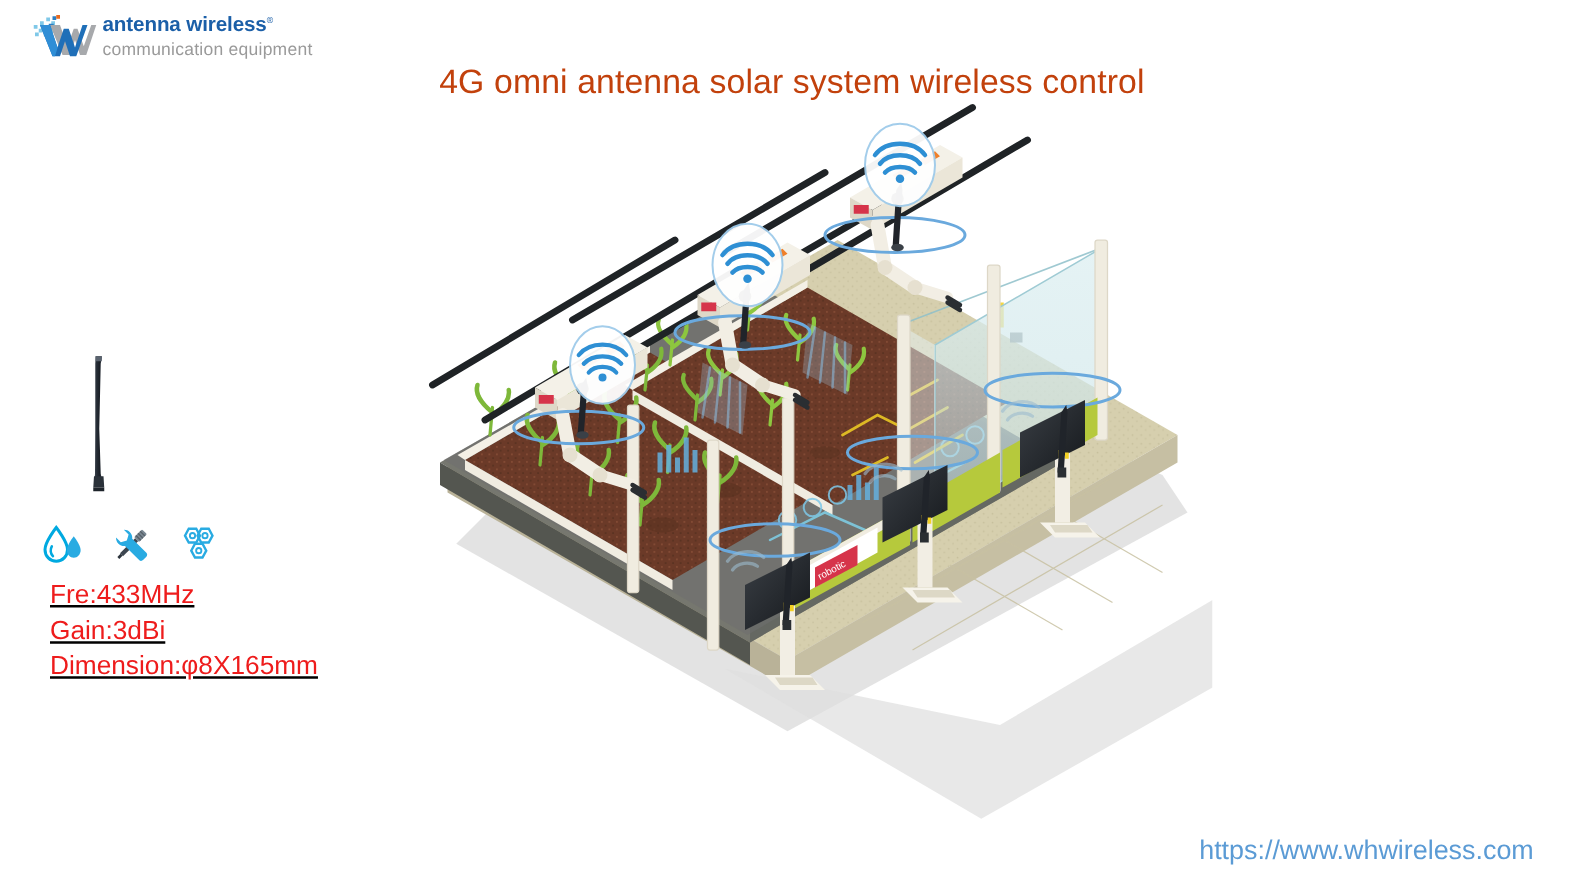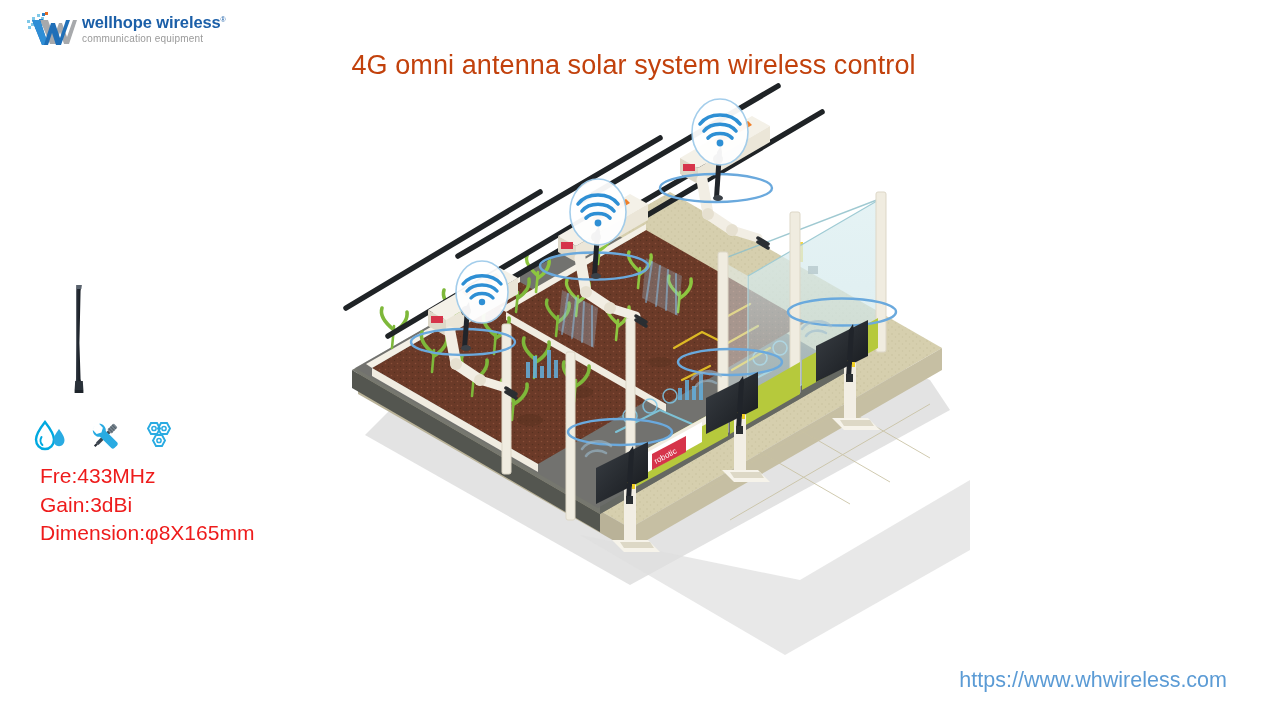--- a/index.html
+++ b/index.html
@@ -47,21 +47,21 @@
     position: relative;
     white-space: nowrap;
   }
   #logo-reg {
     font-size: 7px;
     vertical-align: super;
     color: #1b5fa8;
     font-weight: normal;
   }
   #logo-tagline {
-    font-size: 10px;
+    font-size: 14px;
     color: #9a9a9a;
     margin-top: 3px;
     letter-spacing: 0.2px;
     white-space: nowrap;
   }
 
   
   #page-title {
     position: absolute;
     left: 0;
@@ -93,20 +93,21 @@
     gap: 19px;
   }
   .feat-icon { display:block; }
 
   
   #spec-list {
     position: absolute;
     left: 40px;
     top: 462px;
     width: 420px;
+    text-decoration: underline;
   }
   .spec-line {
     color: #ee1c1c;
     font-size: 21px;
     line-height: 28.6px;
     white-space: nowrap;
   }
 
   
   #illustration {
@@ -153,21 +154,21 @@
       </g>
       <rect x="19" y="1" width="3" height="3" fill="#e86a1f"></rect>
 
       <path d="M14 9 L22 9 L28 26 L33 12 L36 12 L41 26 L47 9 L51 9 L43 33 L38 33 L34 21 L30 33 L24 33 Z" fill="#a7a9ac"></path>
 
       <path d="M6 9 L14 9 L20 27 L25 12 L29 12 L34 27 L40 9 L44 9 L35 34 L30 34 L26 22 L22 34 L16 34 Z" fill="#1f6fb8"></path>
       <path d="M6 9 L14 9 L20 27 L22 21 L18 34 L16 34 Z" fill="#2f8ed6"></path>
     </svg>
   </div>
   <div id="logo-text-group">
-    <div id="logo-wordmark"><span>wellhope wireless</span><span id="logo-reg">®</span></div>
+    <div id="logo-wordmark"><span>antenna wireless</span><span id="logo-reg">®</span></div>
     <div id="logo-tagline">communication equipment</div>
   </div>
 </div>
 
 <div id="page-title">4G omni antenna solar system wireless control</div>
 
 <div id="product-photo">
   <svg width="42" height="112" viewBox="0 0 42 112">
     <defs>
       <linearGradient id="antShade" x1="0" y1="0" x2="1" y2="0">

